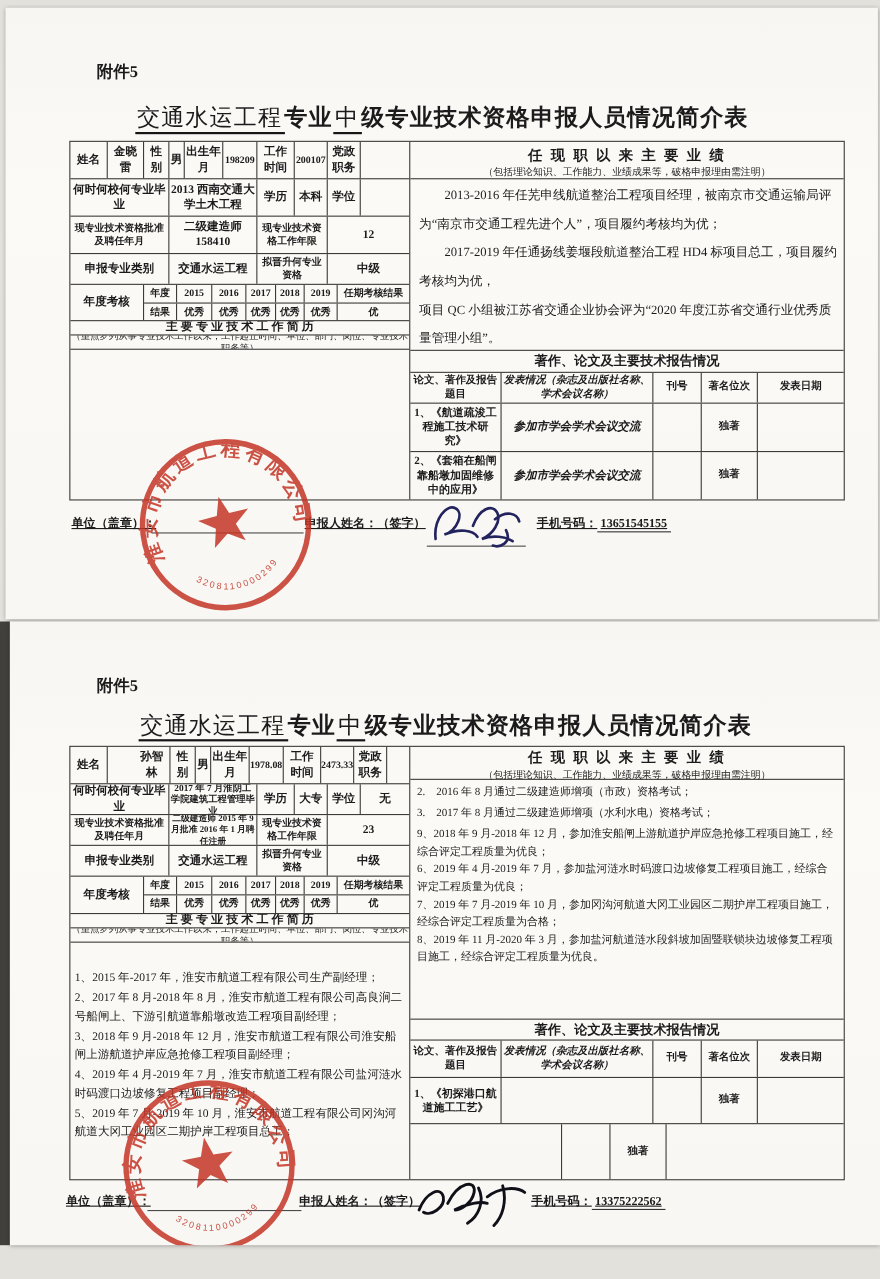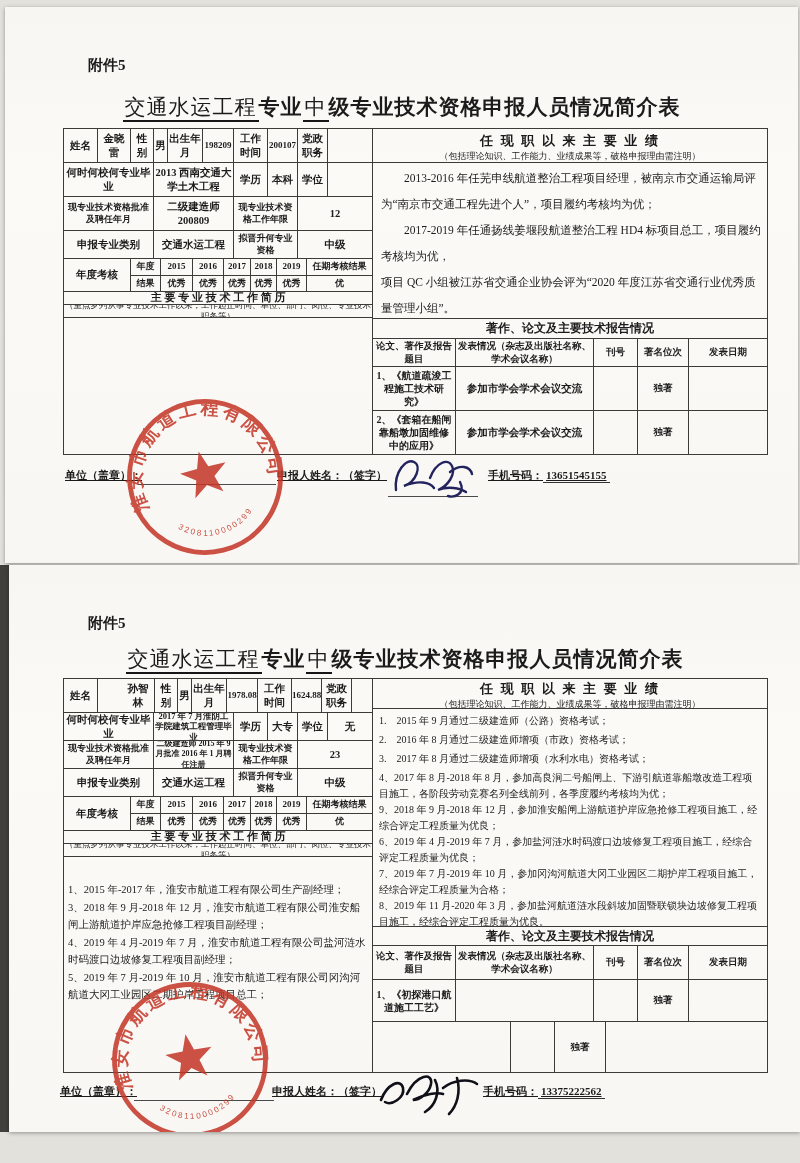--- a/index.html
+++ b/index.html
@@ -46,21 +46,21 @@
   .para{margin:0;}
   .ind{text-indent:2em;}
   .sp{margin-bottom:3px;}
   .pubhead{text-align:center;font-weight:700;font-size:12px;display:flex;align-items:center;justify-content:center;
            font-family:"Liberation Sans","DejaVu Sans",sans-serif;}
   .pubrow{display:flex;}
   .pc{display:flex;align-items:center;justify-content:center;text-align:center;
       border-right:1px solid var(--bc);box-sizing:border-box;padding:1px 2px;font-size:9.5px;
       font-weight:600;line-height:1.3;overflow:hidden;}
   .pc:last-child{border-right:none;}
-  .pc.w1{width:83px;} .pc.w2{width:138px;} .pc.w3{width:44px;} .pc.w4{width:51px;}
+  .pc.w1{width:83px;} .pc.w2{width:138px;font-style:italic;} .pc.w3{width:44px;} .pc.w4{width:51px;}
   .ptitle{font-size:10px;font-weight:600;}
   .ppub{font-size:10.5px;}
   
   .sg{position:absolute;font-size:11px;font-weight:600;white-space:nowrap;text-decoration:underline;}
   .phone-num{border-bottom:1px solid #333;padding:0 3px 1px 3px;font-weight:600;}
   .uline{position:absolute;height:1px;background:#4a4a4a;}
   
   .seal{position:absolute;opacity:.85;}
   .sigsvg{position:absolute;}
 </style>
@@ -92,21 +92,21 @@
       <div class="lrow" style="height:34px;">
         <div class="lc" style="width:90px;">何时何校何专业毕业</div>
         <div class="lc" style="width:80px;">2013 西南交通大学土木工程</div>
         <div class="lc" style="width:34px;">学历</div>
         <div class="lc" style="width:30px;">本科</div>
         <div class="lc" style="width:30px;">学位</div>
         <div class="lc fx"></div>
       </div>
       <div class="lrow" style="height:34px;">
         <div class="lc s9" style="width:90px;">现专业技术资格批准及聘任年月</div>
-        <div class="lc" style="width:80px;">二级建造师 200809</div>
+        <div class="lc" style="width:80px;">二级建造师 158410</div>
         <div class="lc s9" style="width:64px;">现专业技术资格工作年限</div>
         <div class="lc fx">12</div>
       </div>
       <div class="lrow" style="height:28px;">
         <div class="lc" style="width:90px;">申报专业类别</div>
         <div class="lc" style="width:80px;">交通水运工程</div>
         <div class="lc s9" style="width:64px;">拟晋升何专业资格</div>
         <div class="lc fx">中级</div>
       </div>
       <div class="lrow" style="height:33px;">
@@ -207,21 +207,21 @@
   <div class="ftable" style="left:54px;top:113px;width:705px;height:395px;">
     <div class="lsec">
       <div class="lrow" style="height:34px;">
         <div class="lc" style="width:34px;">姓名</div>
         <div class="lc" style="width:33px;margin-left:24px;">孙智林</div>
         <div class="lc" style="width:23px;">性别</div>
         <div class="lc" style="width:14px;">男</div>
         <div class="lc" style="width:35px;">出生年月</div>
         <div class="lc s9" style="width:31px;">1978.08</div>
         <div class="lc" style="width:34px;">工作时间</div>
-        <div class="lc s9" style="width:30px;">1624.88</div>
+        <div class="lc s9" style="width:30px;">2473.33</div>
         <div class="lc" style="width:30px;">党政职务</div>
         <div class="lc fx"></div>
       </div>
       <div class="lrow" style="height:28px;">
         <div class="lc" style="width:90px;">何时何校何专业毕业</div>
         <div class="lc s85" style="width:80px;">2017 年 7 月淮阴工学院建筑工程管理毕业</div>
         <div class="lc" style="width:34px;">学历</div>
         <div class="lc" style="width:30px;">大专</div>
         <div class="lc" style="width:30px;">学位</div>
         <div class="lc fx">无</div>
@@ -258,35 +258,34 @@
             <div class="lc s9" style="width:26px;">优秀</div>
             <div class="lc s9" style="width:30px;">优秀</div>
             <div class="lc s9 fx">优</div>
           </div>
         </div>
       </div>
       <div class="lrow hdrcell lc" style="height:13px;border-right:none;">主 要 专 业 技 术 工 作 简 历</div>
       <div class="lrow notecell lc" style="height:13px;border-right:none;">（重点罗列从事专业技术工作以来，工作起止时间、单位、部门、岗位、专业技术职务等）</div>
       <div class="lrow nbb fx bodycell lc" style="font-size:10.5px;line-height:17.5px;padding:24px 3px 0 4px;">
         <div class="para">1、2015 年-2017 年，淮安市航道工程有限公司生产副经理；</div>
+        <div class="para">2、2017 年 8 月-2018 年 8 月，淮安市航道工程有限公司高良涧二号船闸上、下游引航道靠船墩改造工程项目副经理；</div>
         <div class="para">3、2018 年 9 月-2018 年 12 月，淮安市航道工程有限公司淮安船闸上游航道护岸应急抢修工程项目副经理；</div>
         <div class="para">4、2019 年 4 月-2019 年 7 月，淮安市航道工程有限公司盐河涟水时码渡口边坡修复工程项目副经理；</div>
         <div class="para">5、2019 年 7 月-2019 年 10 月，淮安市航道工程有限公司冈沟河航道大冈工业园区二期护岸工程项目总工；</div>
       </div>
     </div>
     <div class="rsec">
       <div class="rrow" style="height:30px;">
         <div class="rhead1" style="padding-top:1px;">任 现 职 以 来 主 要 业 绩</div>
         <div class="rhead2">（包括理论知识、工作能力、业绩成果等，破格申报理由需注明）</div>
       </div>
       <div class="rrow perfbody" style="height:218px;font-size:10px;line-height:16px;padding:4px 6px 0 6px;">
-        <div class="para sp">1.　2015 年 9 月通过二级建造师（公路）资格考试；</div>
         <div class="para sp">2.　2016 年 8 月通过二级建造师增项（市政）资格考试；</div>
         <div class="para sp">3.　2017 年 8 月通过二级建造师增项（水利水电）资格考试；</div>
-        <div class="para">4、2017 年 8 月-2018 年 8 月，参加高良涧二号船闸上、下游引航道靠船墩改造工程项目施工，各阶段劳动竞赛名列全线前列，各季度履约考核均为优；</div>
         <div class="para">9、2018 年 9 月-2018 年 12 月，参加淮安船闸上游航道护岸应急抢修工程项目施工，经综合评定工程质量为优良；</div>
         <div class="para">6、2019 年 4 月-2019 年 7 月，参加盐河涟水时码渡口边坡修复工程项目施工，经综合评定工程质量为优良；</div>
         <div class="para">7、2019 年 7 月-2019 年 10 月，参加冈沟河航道大冈工业园区二期护岸工程项目施工，经综合评定工程质量为合格；</div>
         <div class="para">8、2019 年 11 月-2020 年 3 月，参加盐河航道涟水段斜坡加固暨联锁块边坡修复工程项目施工，经综合评定工程质量为优良。</div>
       </div>
       <div class="rrow pubhead" style="height:19px;">著作、论文及主要技术报告情况</div>
       <div class="rrow pubrow" style="height:34px;">
         <div class="pc w1">论文、著作及报告题目</div>
         <div class="pc w2">发表情况（杂志及出版社名称、学术会议名称）</div>
         <div class="pc w3">刊号</div>

